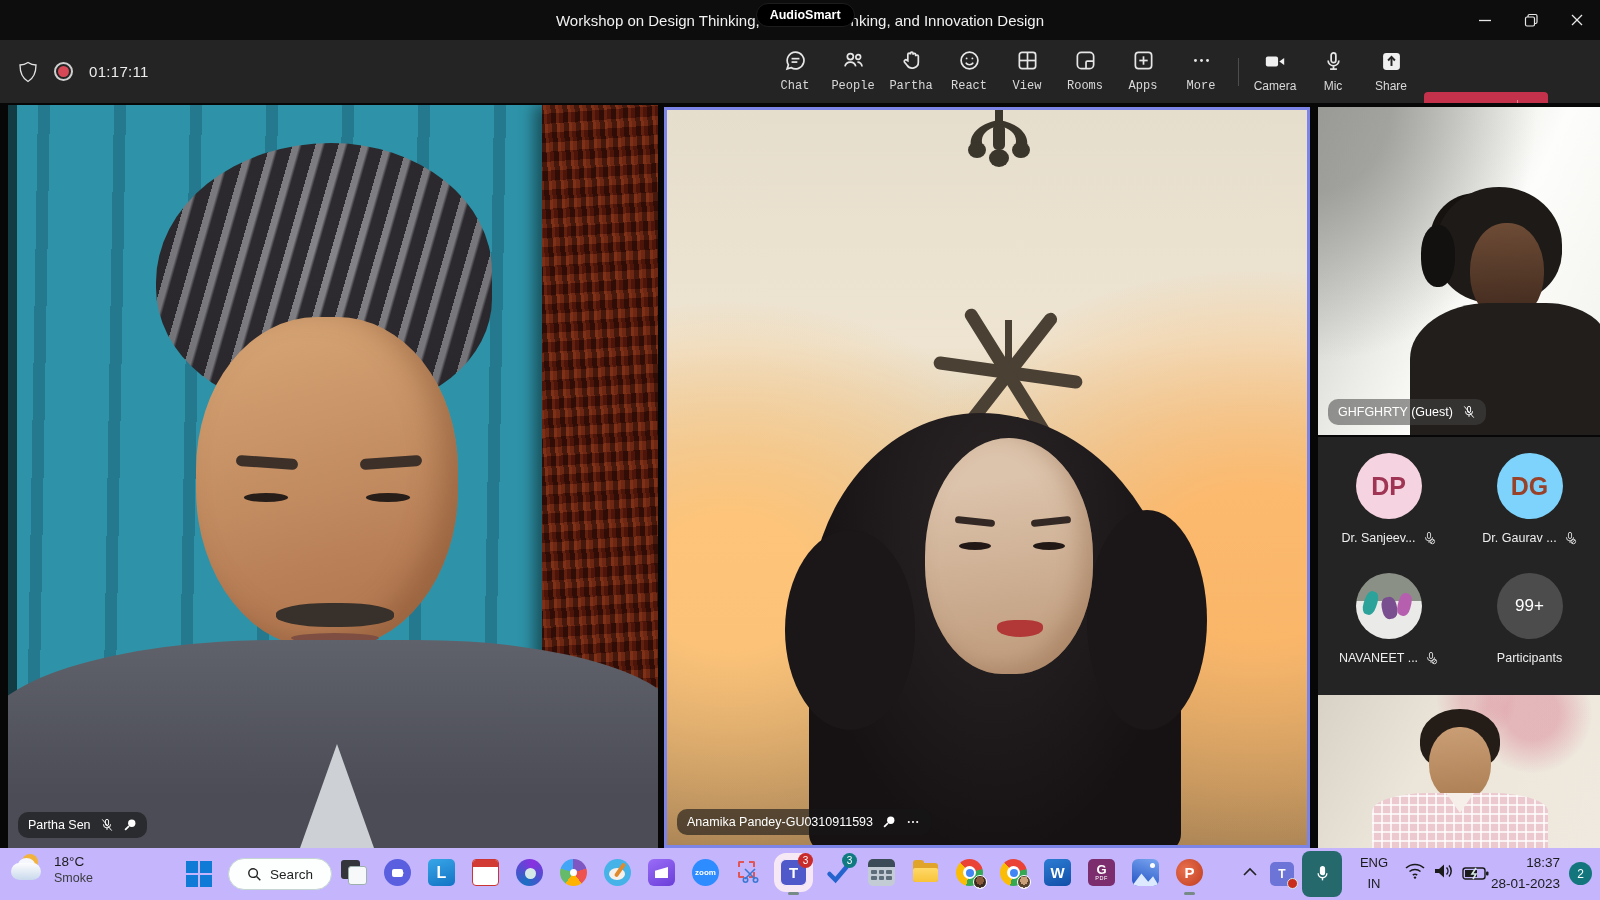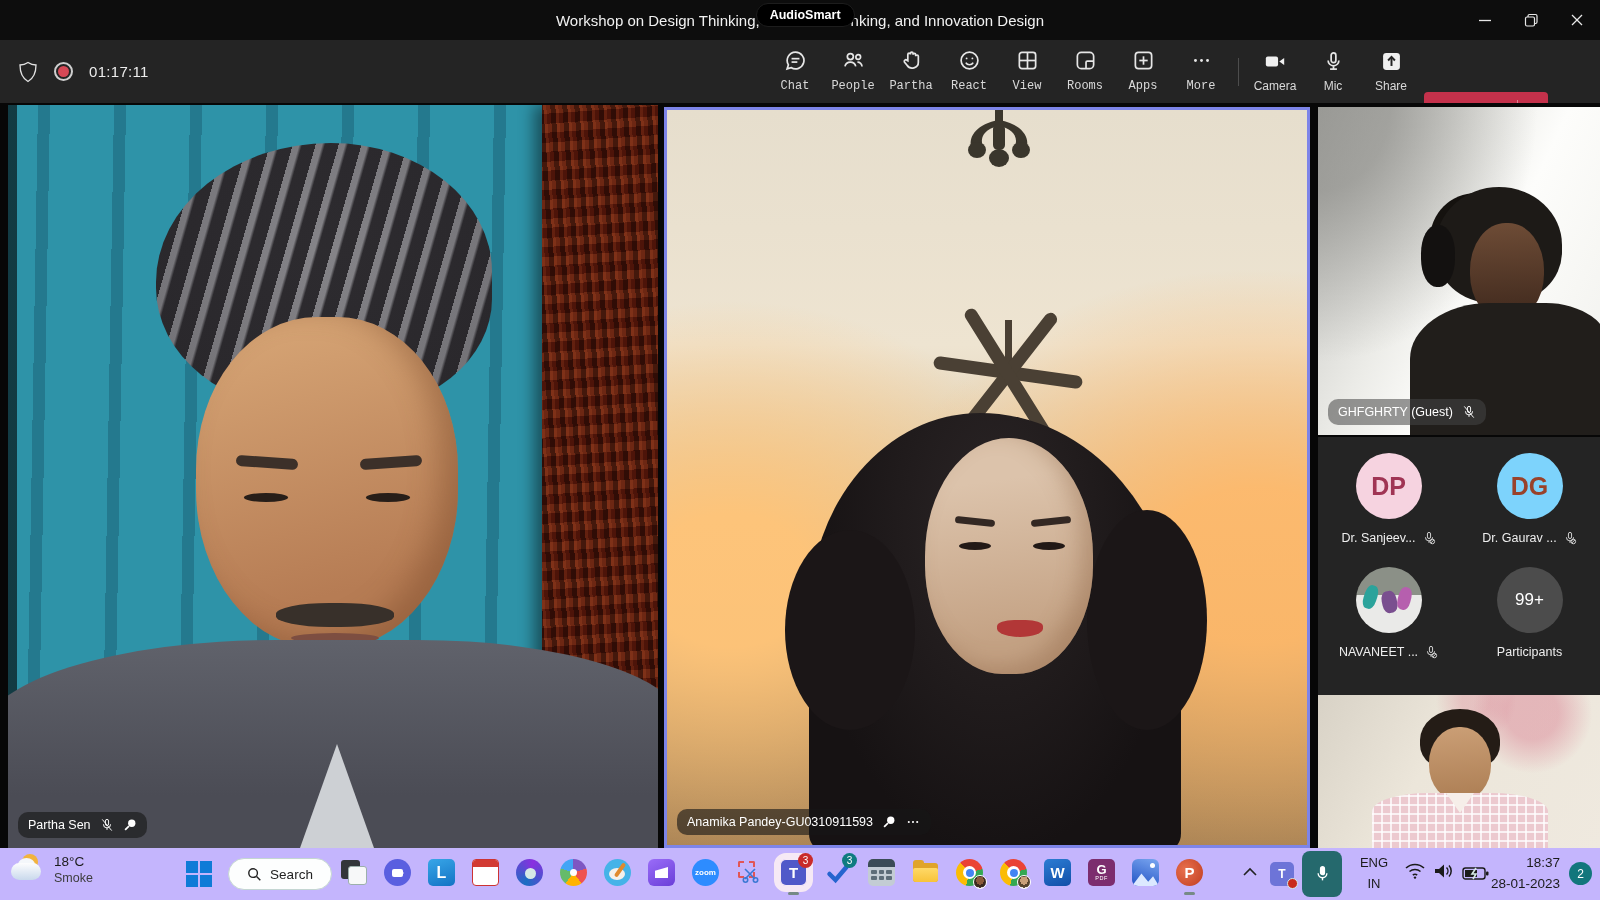--- a/index.html
+++ b/index.html
@@ -98,21 +98,21 @@
       radial-gradient(ellipse at 0% 0%, rgba(120,120,116,.55) 0 18%, rgba(120,120,116,0) 55%),
       linear-gradient(115deg, #c2c2be 0%, #ebebe7 38%, #fdfdfb 58%, #f1f1ed 100%);
   }
   #g-hair { position:absolute; left:118px; top:80px; width:126px; height:116px; border-radius:50% 50% 44% 44%; background:#1d1a17; }
   #g-band { position:absolute; left:112px; top:86px; width:96px; height:46px; border:9px solid #15120f; border-bottom:none; border-radius:50px 50px 0 0; }
   #g-cup { position:absolute; left:103px; top:118px; width:34px; height:62px; border-radius:46%; background:#131110; }
   #g-face { position:absolute; left:152px; top:116px; width:74px; height:98px; border-radius:48%; background:linear-gradient(178deg,#6e4c36,#452d20 85%); }
   #g-body { position:absolute; left:92px; top:196px; width:200px; height:140px; border-radius:40% 32% 0 0; background:#211e1b; }
 
   
-  #part-grid { position:absolute; left:0; top:16px; width:282px; display:grid; grid-template-columns:1fr 1fr; row-gap:22px; }
+  #part-grid { position:absolute; left:0; top:16px; width:282px; display:grid; grid-template-columns:1fr 1fr; row-gap:28px; }
   .part-cell { display:flex; flex-direction:column; align-items:center; gap:12px; }
   .avatar { width:66px; height:66px; border-radius:50%; display:flex; align-items:center; justify-content:center; font-size:25px; font-weight:bold; }
   .part-label { color:#eee; font-size:12.5px; display:flex; align-items:center; gap:6px; }
   #av-photo { position:relative; overflow:hidden; background:linear-gradient(180deg,#8b9087 0 42%, #eaeae8 42% 100%); }
   .ph-blob { position:absolute; border-radius:40%; }
   #av-count { background:#4c4c4c; color:#fff; font-size:17px; font-weight:normal; }
 
   
   #scene-pink { position:absolute; inset:0;
     background:

